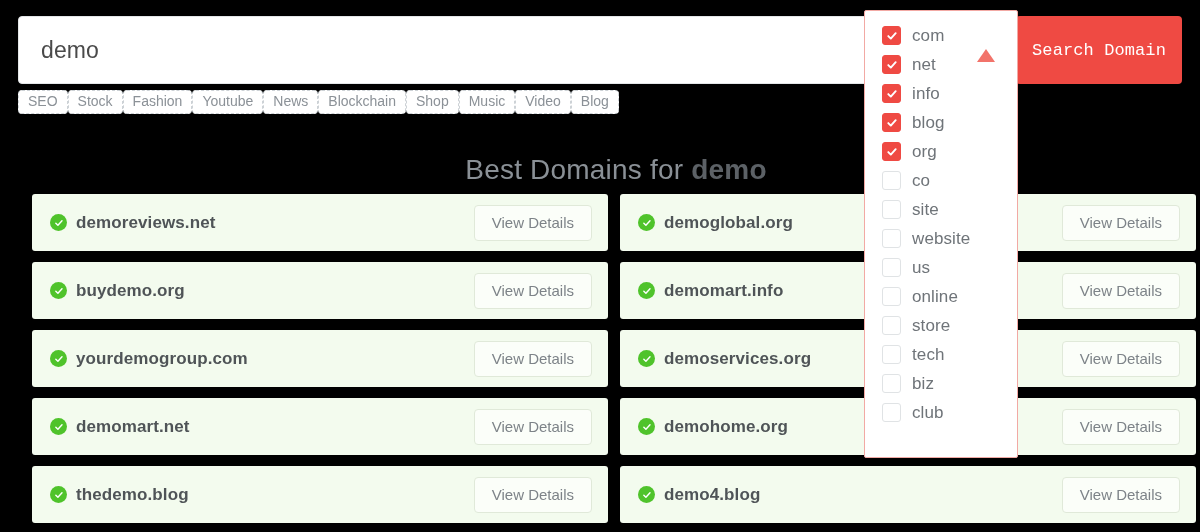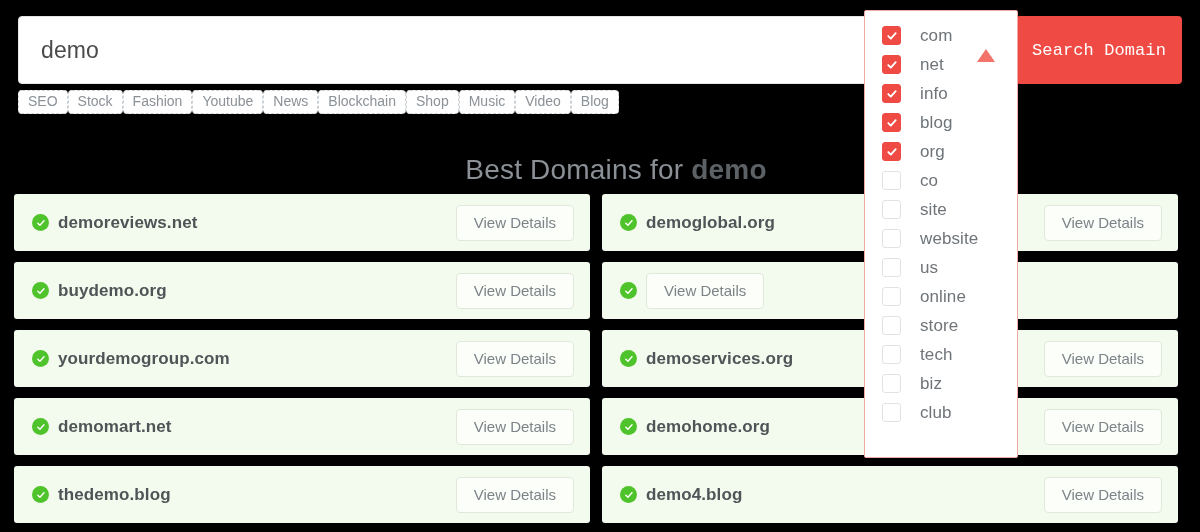--- a/index.html
+++ b/index.html
@@ -109,21 +109,21 @@
     margin: 16px;
   }
   .page-title .kw {
     font-weight: bold;
     color: #5c6166;
   }
 
   
   .results {
     position: absolute;
-    left: 14px;
+    left: 32px;
     top: 194px;
     width: 1072px;
     display: grid;
     grid-template-columns: 576px 576px;
     column-gap: 12px;
     row-gap: 11px;
     border-radius: 30px;
   }
 
   .result-row {
@@ -185,21 +185,20 @@
     overflow: hidden;
     z-index: 40;
   }
 
   .tld-item {
     display: flex;
     align-items: center;
     height: 29px;
     padding: 0 4px 0 17px;
     cursor: pointer;
-    gap: 8px;
   }
 
   .tld-box {
     flex: 0 0 19px;
     width: 19px;
     height: 19px;
     border-radius: 3px;
     border: 1px solid #e0e3e5;
     background: #ffffff;
     margin-right: 11px;
@@ -289,20 +288,21 @@
         </span>
         <span class="domain-name">buydemo.org</span>
         <button class="view-details">View Details</button>
       </div>
       <div class="result-row">
         <span class="check-icon">
           <svg width="10" height="10" viewBox="0 0 12 12">
             <path d="M2.2 6.2 L4.7 8.7 L9.6 3.4" fill="none" stroke="#ffffff" stroke-width="1.7" stroke-linecap="round" stroke-linejoin="round"></path>
           </svg>
         </span>
+        <span class="domain-name">demomart.info</span>
         <button class="view-details">View Details</button>
       </div>
       <div class="result-row">
         <span class="check-icon">
           <svg width="10" height="10" viewBox="0 0 12 12">
             <path d="M2.2 6.2 L4.7 8.7 L9.6 3.4" fill="none" stroke="#ffffff" stroke-width="1.7" stroke-linecap="round" stroke-linejoin="round"></path>
           </svg>
         </span>
         <span class="domain-name">yourdemogroup.com</span>
         <button class="view-details">View Details</button>

